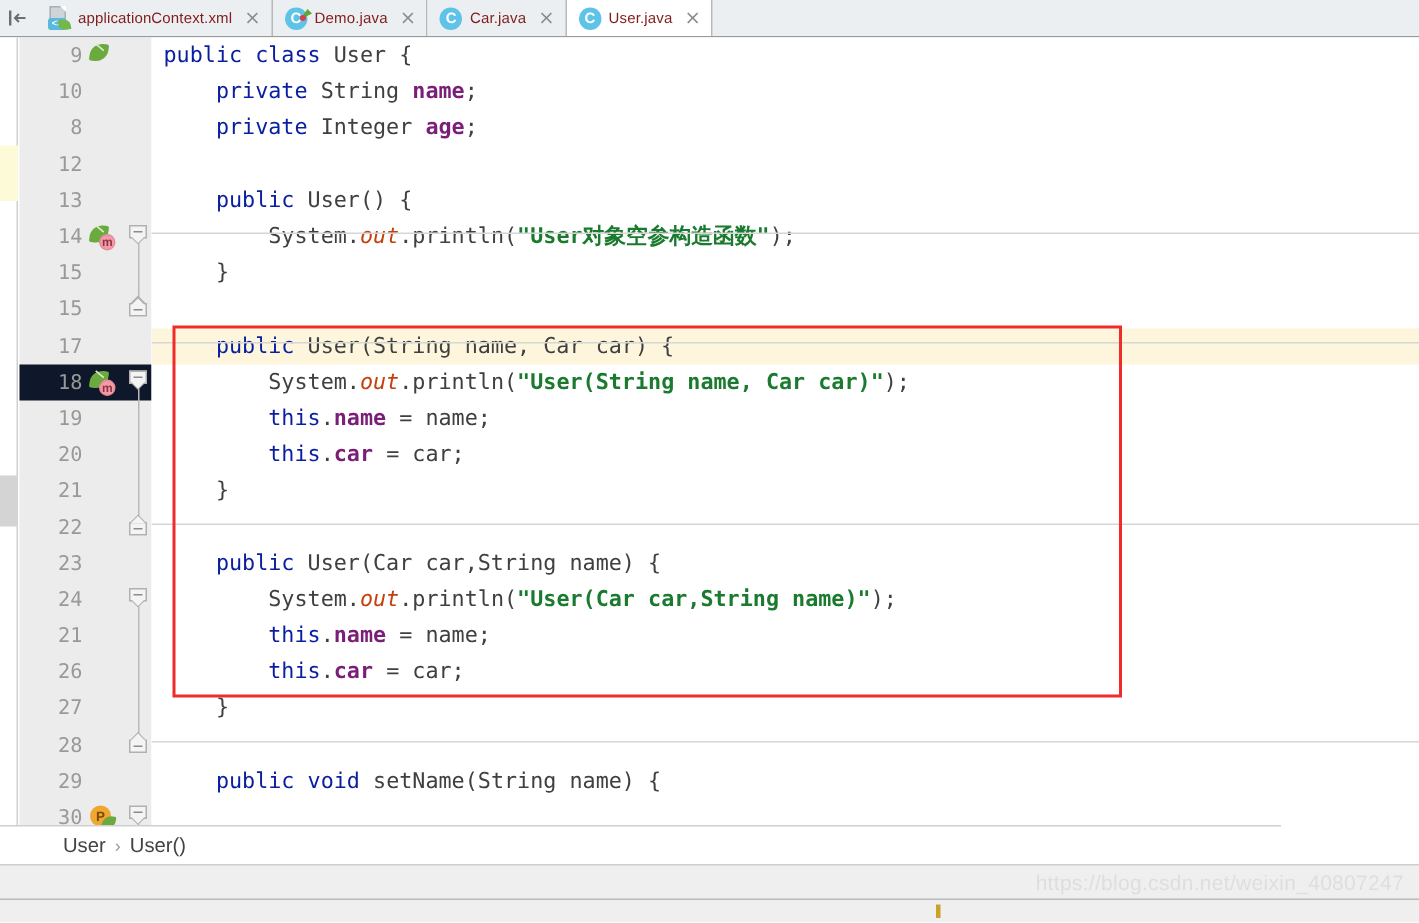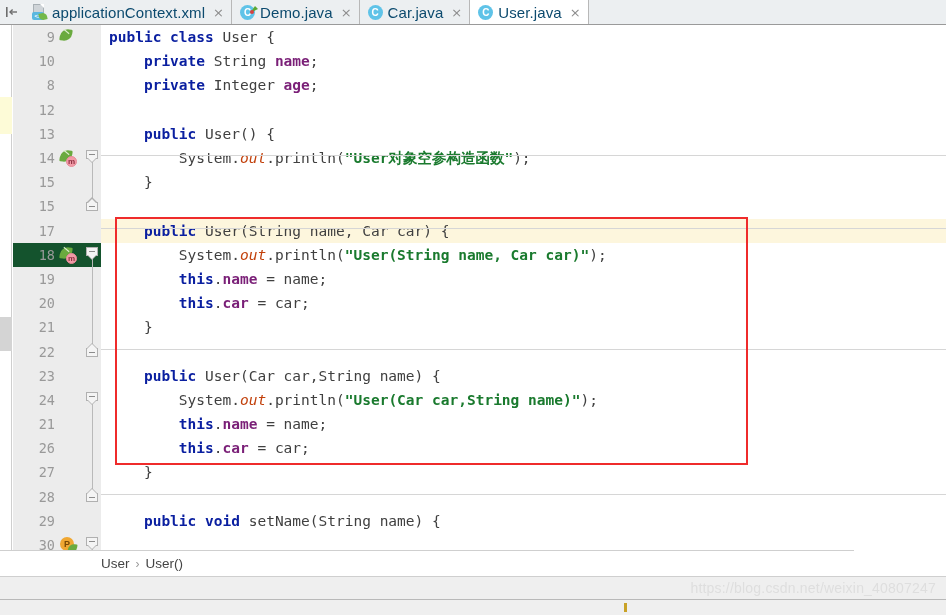--- a/index.html
+++ b/index.html
@@ -36,21 +36,21 @@
     gap: 5px;
     padding: 0 7px 0 8px;
     height: 24px;
     background: #eceff1;
     border-right: 1px solid #b8b8b8;
     font-size: 13.5px;
     color: #2b2b2b;
     white-space: nowrap;
   }
   .tab.selected { background: #ffffff; }
-  .tab .tname { font-size: 15px; color: #0c4a6e; letter-spacing: .1px; }
+  .tab .tname { font-size: 10px; color: #7f1d1d; letter-spacing: .1px; }
   .tab .closex {
     font-size: 13px; color: #8c8c8c; margin-left: 3px;
     line-height: 1; font-family: "DejaVu Sans", sans-serif;
   }
 
   
   .ico { display: inline-block; position: relative; flex: 0 0 auto; }
   .ico-java {
     width: 15px; height: 15px; border-radius: 50%;
     background: #5fc3e8;
@@ -111,21 +111,21 @@
   .gutter {
     position: absolute; left: 13px; top: 0;
     width: 88px; height: 525px;
     background: #ececec;
   }
   .gutter .gline {
     position: relative;
     height: 24.2px;
     display: flex; align-items: center;
   }
-  .gutter .gline.hl { background: #14532d; }
+  .gutter .gline.hl { background: #0f172a; }
   .lnum {
     position: absolute; left: 0; width: 42px;
     text-align: right;
     font-family: "DejaVu Sans Mono", monospace;
     font-size: 13.5px;
     color: #999999;
   }
   .gicon { position: absolute; left: 47px; width: 16px; height: 16px; }
 
   
@@ -230,21 +230,21 @@
   .cline {
     height: 24.2px;
     line-height: 24.2px;
     font-family: "DejaVu Sans Mono", monospace;
     font-size: 14.5px;
     color: #1d1d1d;
     white-space: pre;
     padding-left: 8px;
   }
   .cline.hl { background: #fdf6dd; }
-  .kw  { color: #0a1fa0; font-weight: bold; }
+  .kw  { color: #0a1fa0; font-weight: normal; }
   .str { color: #1a7a2e; font-weight: bold; }
   .fld { color: #7a1f77; font-weight: bold; }
   .stat{ color: #c2410c; font-style: italic; font-weight: normal; }
   .pln { color: #404040; }
 
   
   .memsep {
     position: absolute; left: 0; right: 0;
     height: 1px; background: #d6d6d6;
   }
@@ -256,21 +256,21 @@
     pointer-events: none;
   }
 
   
   .breadcrumb {
     position: absolute; left: 0; top: 550px;
     width: 854px; height: 26px;
     background: #ffffff;
     border-top: 1px solid #cfcfcf;
     display: flex; align-items: center;
-    padding-left: 101px;
+    padding-left: 42px;
     font-size: 13.5px; color: #444444;
     gap: 6px;
   }
   .breadcrumb .sepr { color: #999999; font-size: 12px; }
   .bc-strip {
     position: absolute; left: 0; top: 550px;
     width: 13px; height: 26px;
     background: #ffffff; border-right: 1px solid #cfcfcf;
   }
   .bc-gutter {

